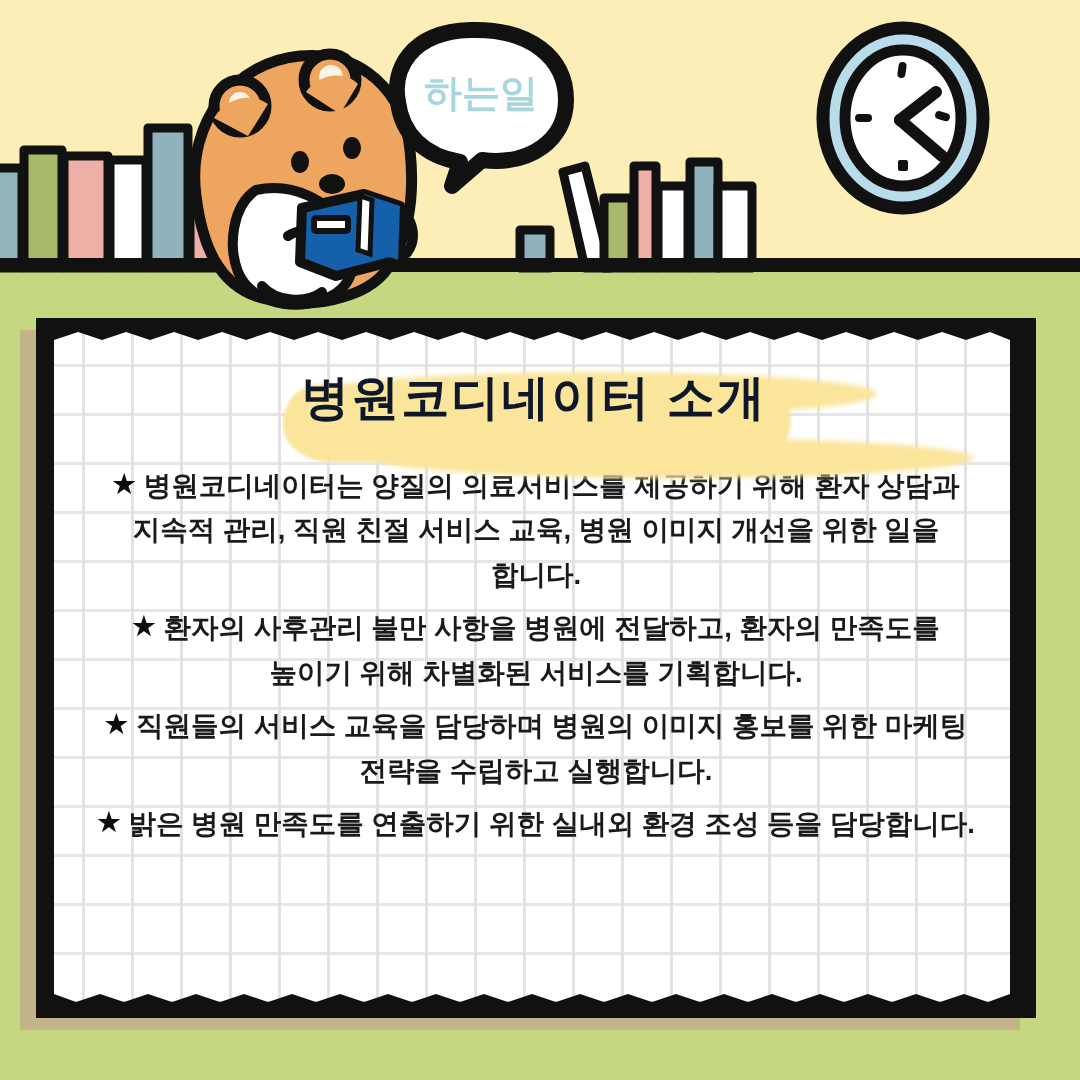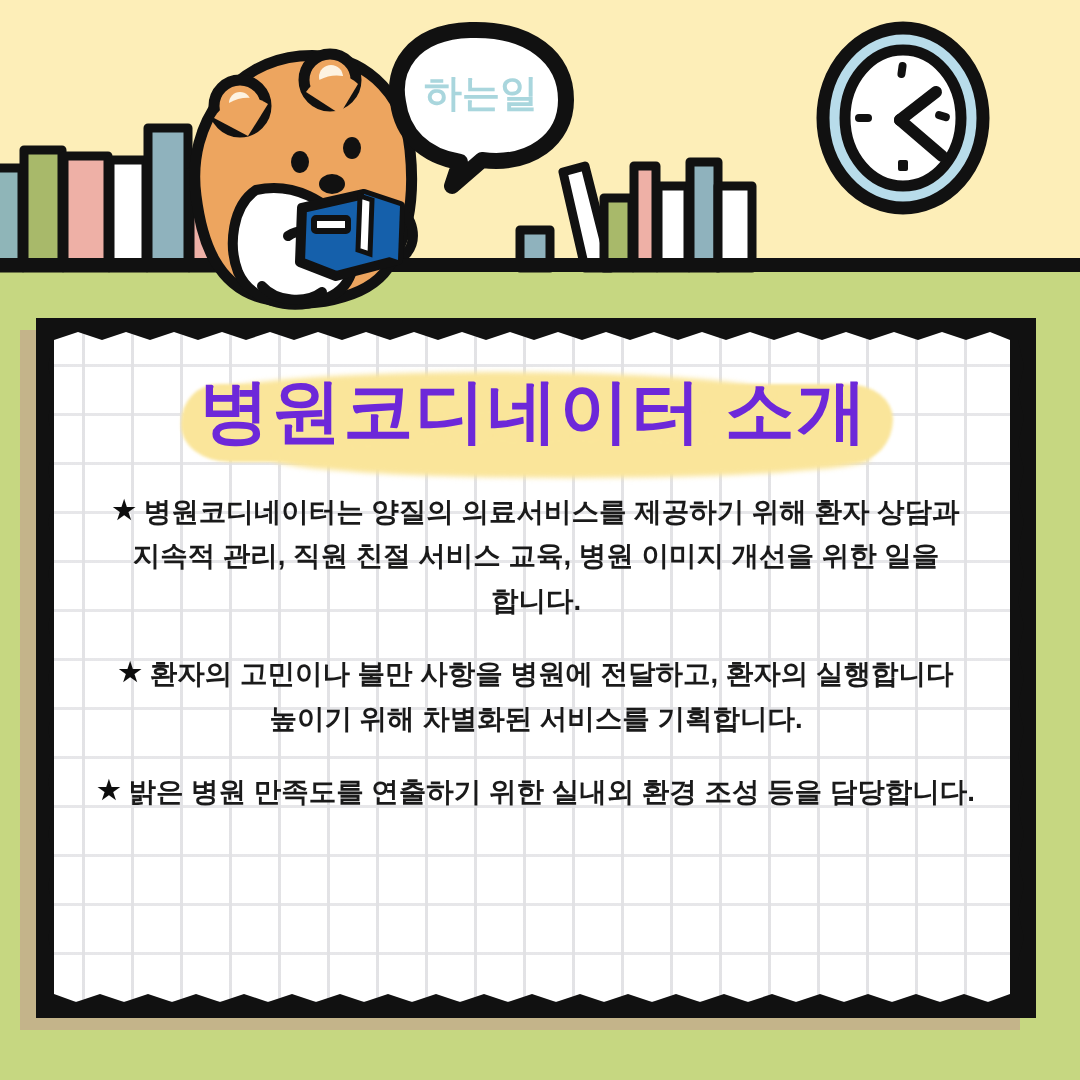--- a/index.html
+++ b/index.html
@@ -61,34 +61,34 @@
   #title-highlight::before{
     content:""; position:absolute; left:34px; top:-12px; width:560px; height:44px;
     background:#fae59a; border-radius:50%; filter:blur(2px);
   }
   #title-highlight::after{
     content:""; position:absolute; left:90px; bottom:-16px; width:600px; height:40px;
     background:#fae59a; border-radius:50%; filter:blur(2px);
   }
   #page-title {
     position:relative; z-index:1;
-    font-size:70px;
+    font-size:48px;
     font-weight:700;
     letter-spacing:2px;
-    color:#6d28d9;
+    color:#0f172a;
     white-space:nowrap;
     line-height:1.18;
   }
 
   #bullet-list {
     margin-top:36px;
     width:100%;
     list-style:none;
     display:flex; flex-direction:column;
-    gap:28px;
+    gap:8px;
   }
   .bullet-item {
     display:block;
     text-align:center;
     font-size:27.5px;
     line-height:1.62;
     color:#1a1a1a;
     font-weight:600;
     padding:0 26px;
     word-break:keep-all;
@@ -223,21 +223,24 @@
     <div id="title-wrap">
       <div id="title-highlight"></div>
       <h1 id="page-title">병원코디네이터 소개</h1>
     </div>
 
     <ul id="bullet-list">
       <li class="bullet-item">
         <span class="bullet-star">★</span><span class="bullet-text">병원코디네이터는 양질의 의료서비스를 제공하기 위해 환자 상담과 지속적 관리, 직원 친절 서비스 교육, 병원 이미지 개선을 위한 일을 합니다.</span>
       </li>
       <li class="bullet-item">
-        <span class="bullet-star">★</span><span class="bullet-text">환자의 고민이나 불만 사항을 병원에 전달하고, 환자의 실행합니다 높이기 위해 차별화된 서비스를 기획합니다.</span>
+        <span class="bullet-star">★</span><span class="bullet-text">환자의 사후관리 불만 사항을 병원에 전달하고, 환자의 만족도를 높이기 위해 차별화된 서비스를 기획합니다.</span>
+      </li>
+      <li class="bullet-item">
+        <span class="bullet-star">★</span><span class="bullet-text">직원들의 서비스 교육을 담당하며 병원의 이미지 홍보를 위한 마케팅 전략을 수립하고 실행합니다.</span>
       </li>
       <li class="bullet-item">
         <span class="bullet-star">★</span><span class="bullet-text">밝은 병원 만족도를 연출하기 위한 실내외 환경 조성 등을 담당합니다.</span>
       </li>
     </ul>
 
   </div>
 </div>
 
 </body></html>

